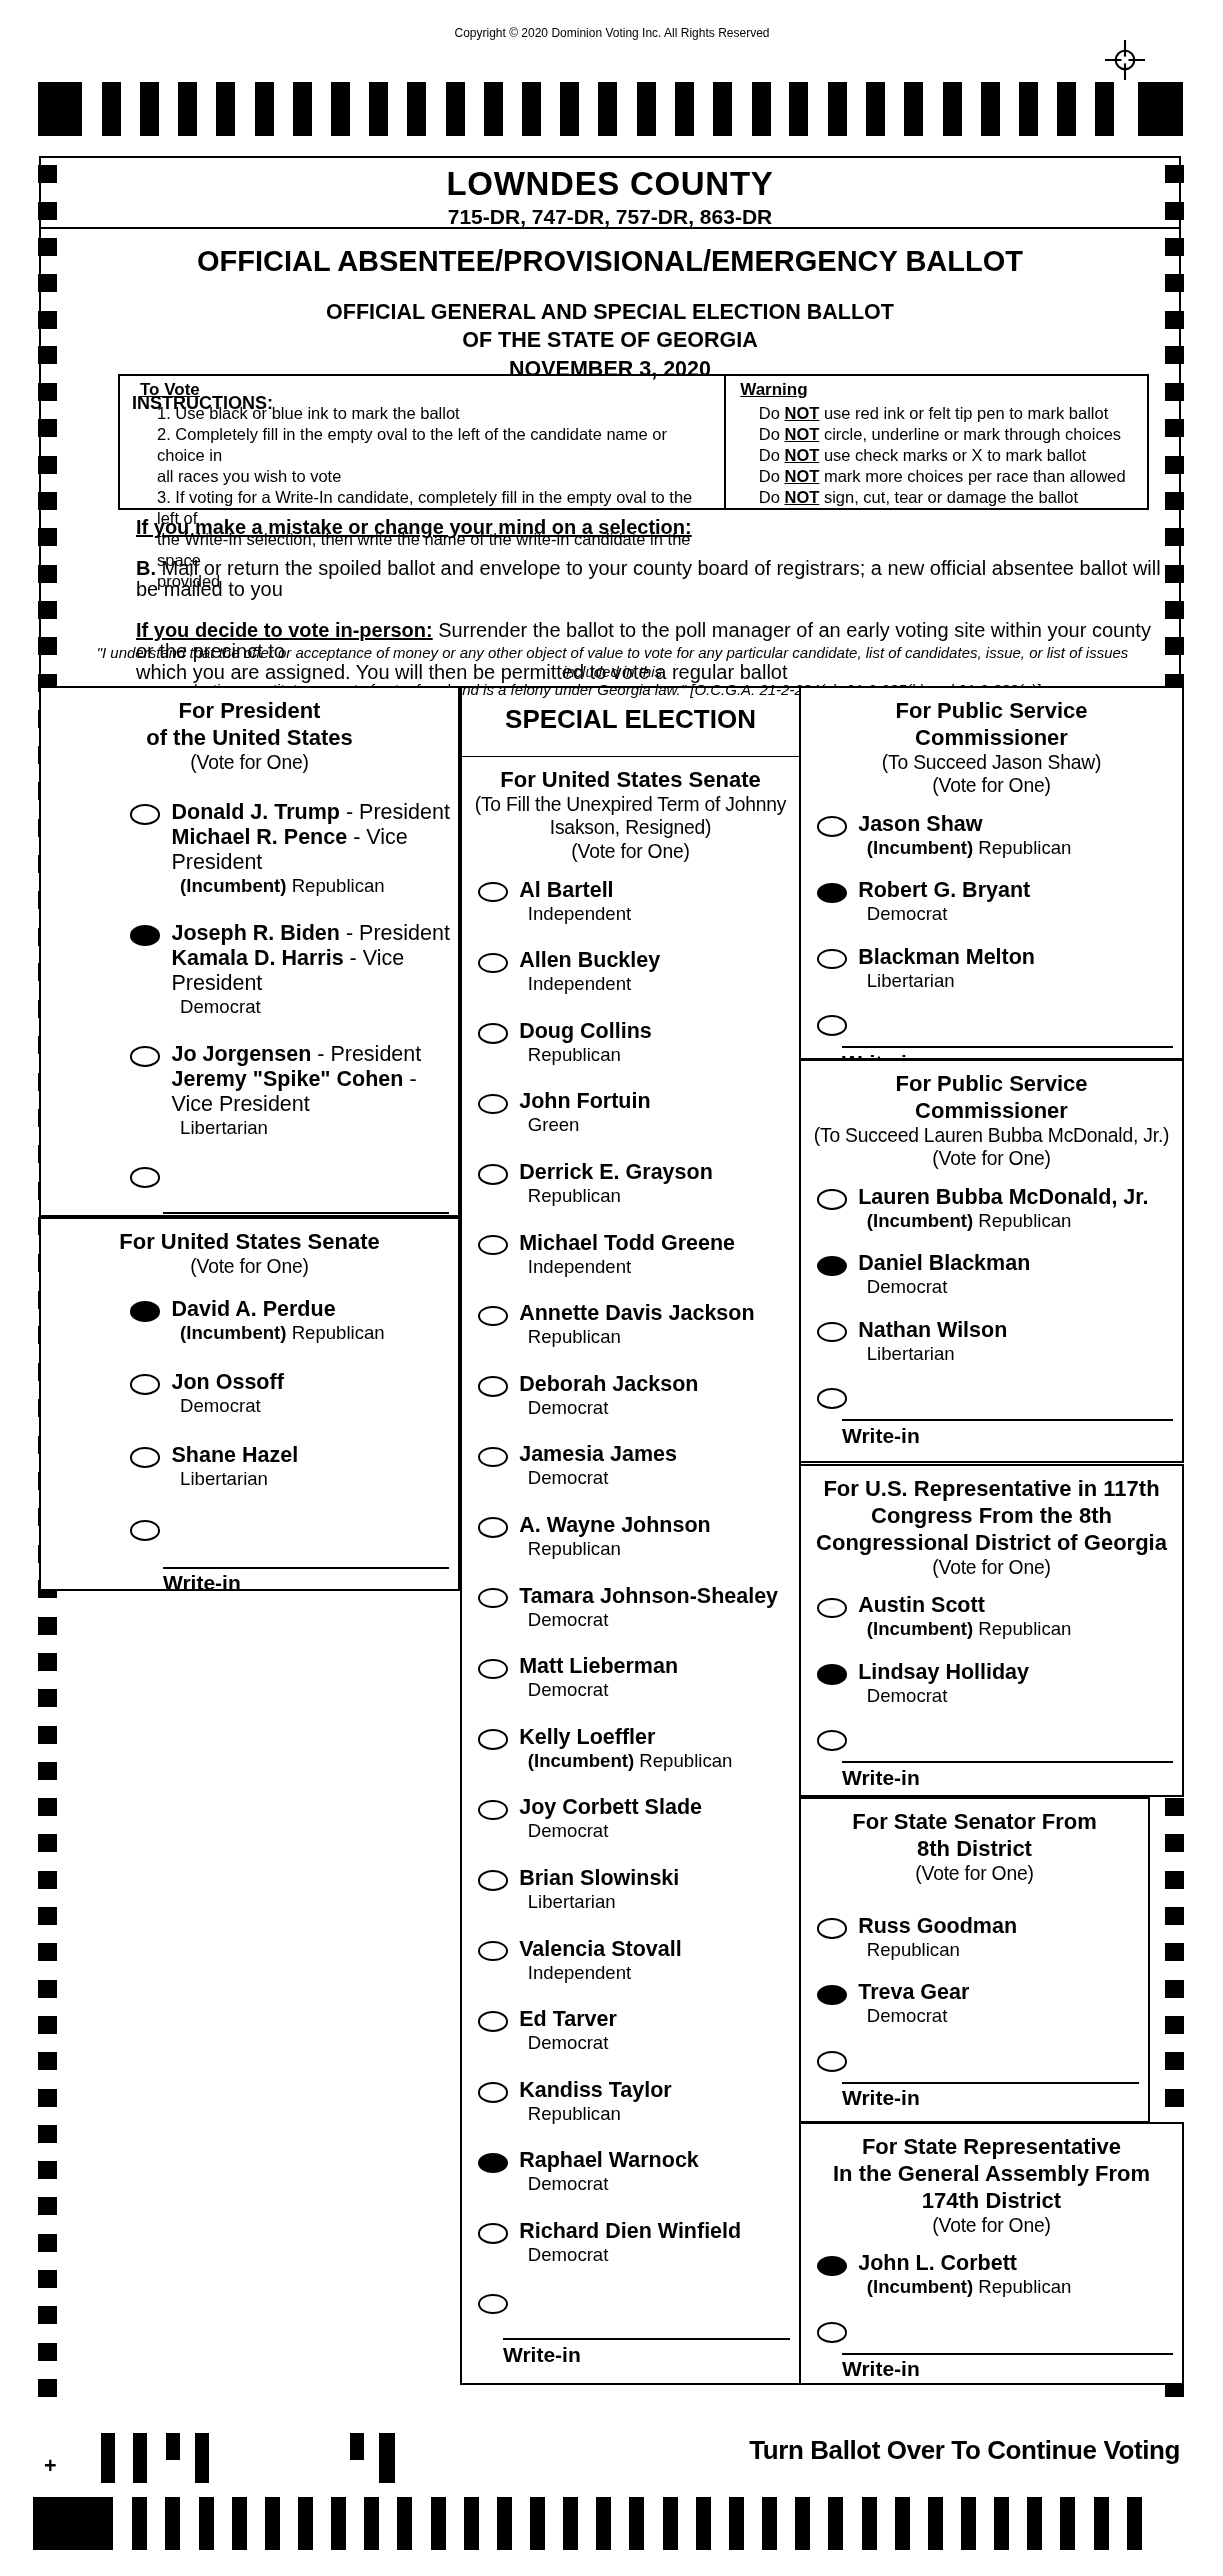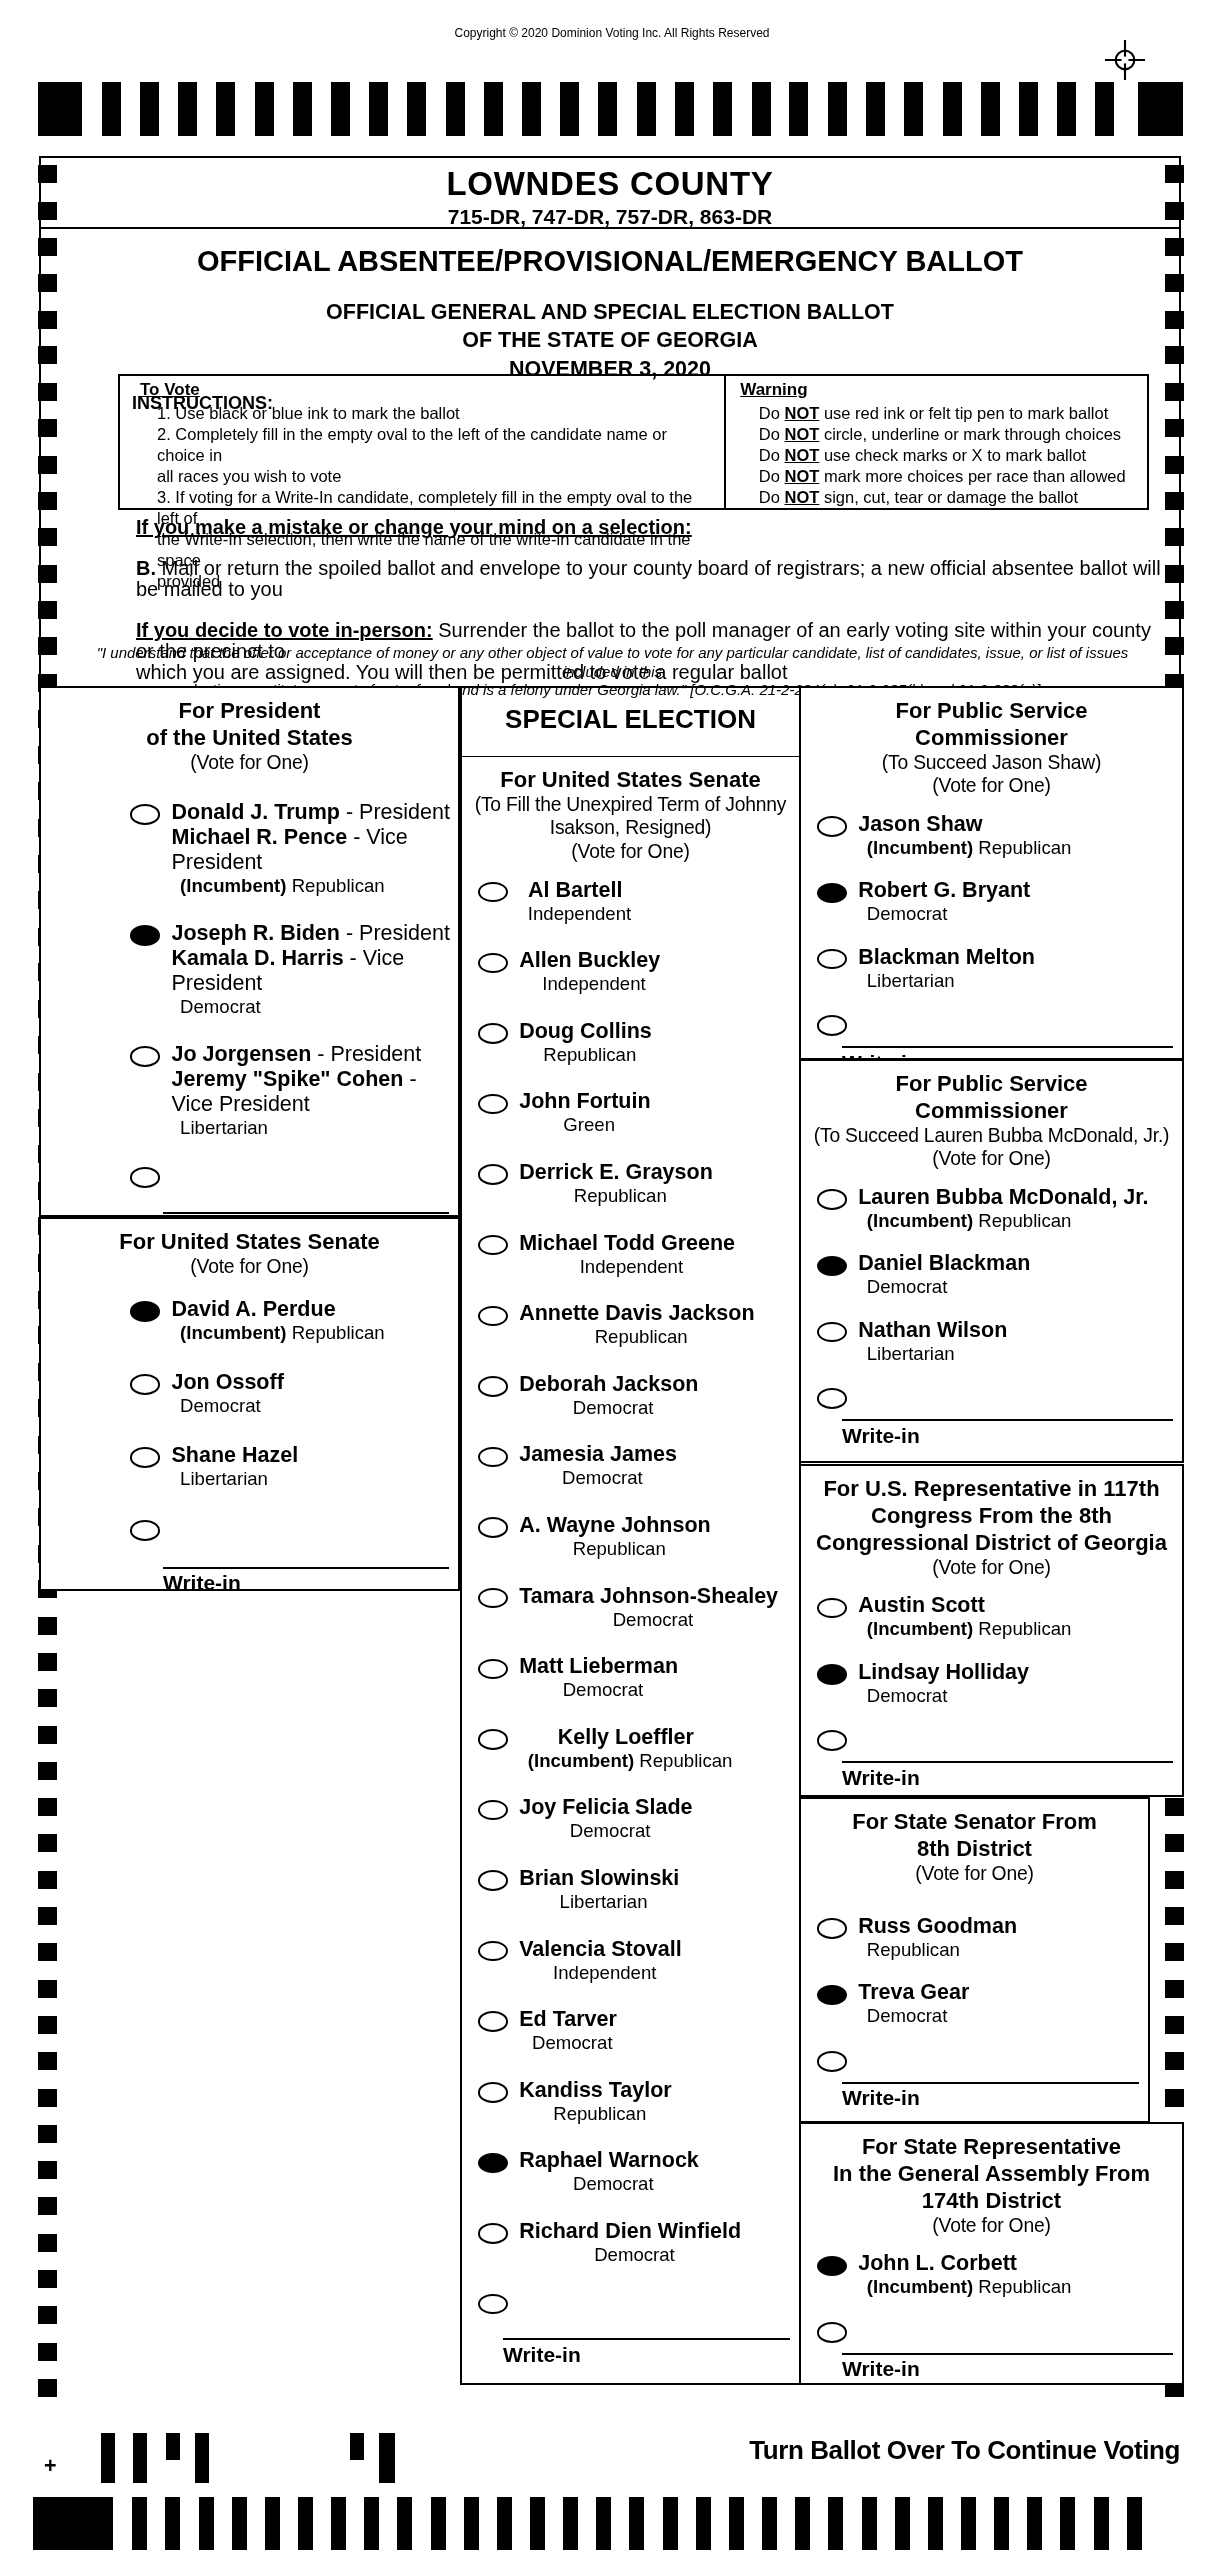--- a/index.html
+++ b/index.html
@@ -61,21 +61,21 @@
   .c-sub{font-size:19.3px;line-height:23.6px;letter-spacing:-0.2px;}
   .cands{margin-top:14.3px;}
   #c0 .cands{margin-top:26px;}
   #c1 .cands{margin-top:18.6px;}
   #r4 .cands{margin-top:29px;}
 
   .cand{display:flex;align-items:flex-start;padding-left:15.7px;margin-bottom:19.3px;}
   #c0 .cand,#c1 .cand{padding-left:89px;}
   #c0 .cand{margin-bottom:24px;}
   #c1 .cand{margin-bottom:26px;}
-  #c2 .cand{margin-bottom:23.6px;text-align:center;}
+  #c2 .cand{margin-bottom:23.6px;}
   .oval{flex:0 0 auto;width:26px;height:16.5px;border:2.1px solid #000;border-radius:50%;margin-top:4.3px;background:#fff;}
   .oval.filled{background:#000;}
   .ctxt{margin-left:11.5px;}
   .cline{font-size:21.5px;line-height:25px;}
   .cname{font-weight:bold;}
   .crole{font-weight:normal;}
   .cparty{font-size:18.6px;line-height:22px;margin-left:8.6px;}
   .cinc{font-weight:bold;}
 
   .wi-row{margin-bottom:10px;}
@@ -488,21 +488,21 @@
         <div class="cand">
           <span class="oval"></span>
           <div class="ctxt">
             <div class="cline"><span class="cname">Kelly Loeffler</span></div>
             <div class="cparty"><span class="cinc">(Incumbent) </span><span>Republican</span></div>
           </div>
         </div>
         <div class="cand">
           <span class="oval"></span>
           <div class="ctxt">
-            <div class="cline"><span class="cname">Joy Felicia Slade</span></div>
+            <div class="cline"><span class="cname">Joy Corbett Slade</span></div>
             <div class="cparty"><span>Democrat</span></div>
           </div>
         </div>
         <div class="cand">
           <span class="oval"></span>
           <div class="ctxt">
             <div class="cline"><span class="cname">Brian Slowinski</span></div>
             <div class="cparty"><span>Libertarian</span></div>
           </div>
         </div>

